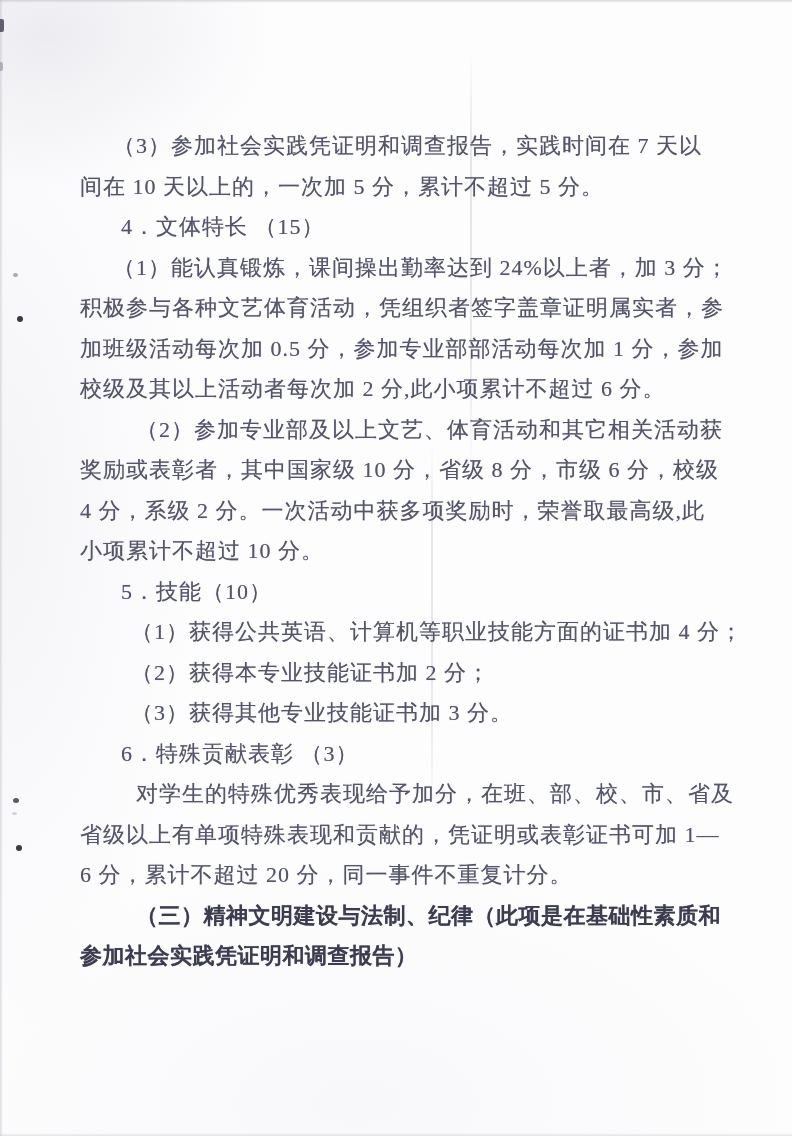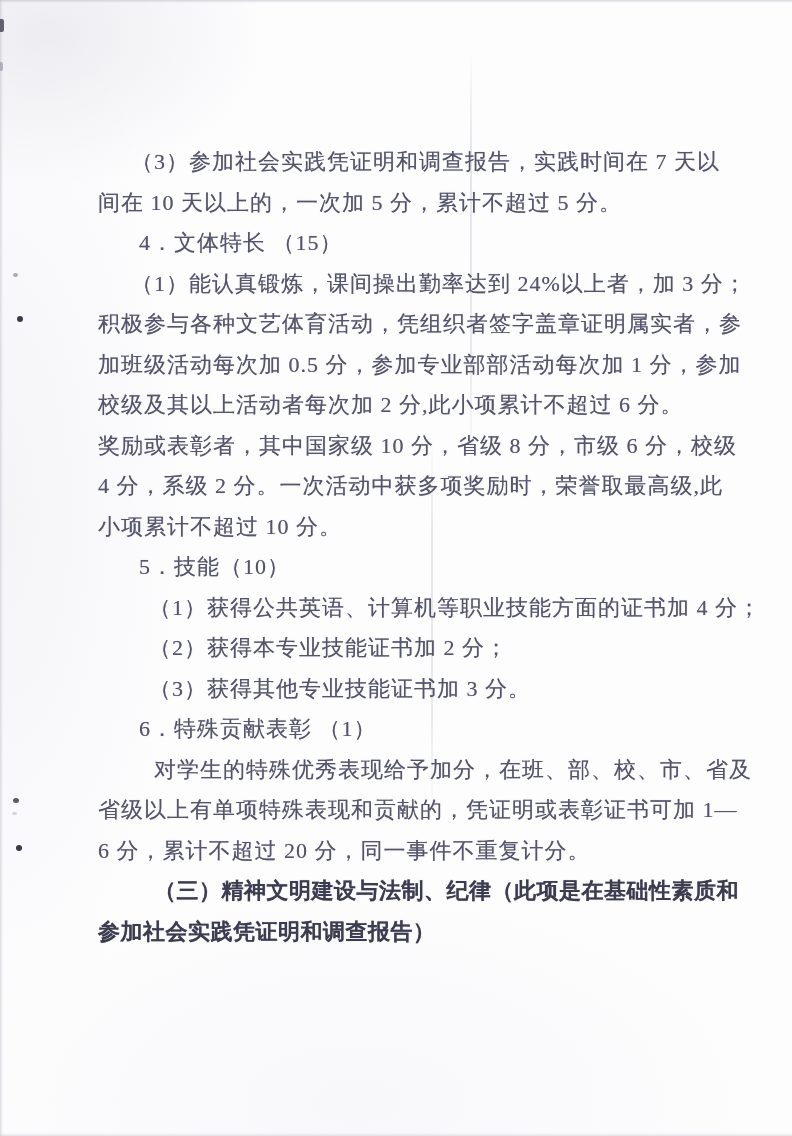--- a/index.html
+++ b/index.html
@@ -39,24 +39,23 @@
   .speck-2 { left: 17px; top: 316px; width: 6px; height: 6px; background: #3a3a46; }
   .speck-3 { left: 13px; top: 798px; width: 6px; height: 5px; background: #4a4a56; opacity: .9; }
   .speck-4 { left: 12px; top: 812px; width: 5px; height: 3px; background: #b8b8c2; opacity: .6; }
   .speck-5 { left: 16px; top: 845px; width: 6px; height: 6px; background: #3a3a46; }
   .edge-mark-1 { position: absolute; left: 0; top: 19px; width: 4px; height: 13px; background: #4a4a58; opacity: .85; border-radius: 0 2px 2px 0; }
   .edge-mark-2 { position: absolute; left: 0; top: 62px; width: 3px; height: 9px;  background: #9090a0; opacity: .60; border-radius: 0 2px 2px 0; }
 
   
   .textblock {
     position: absolute;
-    left: 98px;
+    left: 80px;
     top: 126px;
     width: 640px;
-    margin-top: 16px;
   }
   .line {
     height: 40.5px;
     line-height: 40.5px;
     font-size: 22px;
     letter-spacing: 1px;
     color: #54546a;
     white-space: nowrap;
     text-shadow: 0 0 0.7px rgba(84, 84, 110, 0.55);
   }
@@ -91,27 +90,28 @@
   <div class="edge-mark-2"></div>
 
   <div class="textblock" id="textblock">
       <div class="line in-a">（3）参加社会实践凭证明和调查报告，实践时间在 7 天以</div>
       <div class="line">间在 10 天以上的，一次加 5 分，累计不超过 5 分。</div>
       <div class="line in-b">4．文体特长 （15）</div>
       <div class="line in-a">（1）能认真锻炼，课间操出勤率达到 24%以上者，加 3 分；</div>
       <div class="line">积极参与各种文艺体育活动，凭组织者签字盖章证明属实者，参</div>
       <div class="line">加班级活动每次加 0.5 分，参加专业部部活动每次加 1 分，参加</div>
       <div class="line">校级及其以上活动者每次加 2 分,此小项累计不超过 6 分。</div>
+      <div class="line in-c">（2）参加专业部及以上文艺、体育活动和其它相关活动获</div>
       <div class="line">奖励或表彰者，其中国家级 10 分，省级 8 分，市级 6 分，校级</div>
       <div class="line">4 分，系级 2 分。一次活动中获多项奖励时，荣誉取最高级,此</div>
       <div class="line">小项累计不超过 10 分。</div>
       <div class="line in-b">5．技能（10）</div>
       <div class="line in-d">（1）获得公共英语、计算机等职业技能方面的证书加 4 分；</div>
       <div class="line in-d">（2）获得本专业技能证书加 2 分；</div>
       <div class="line in-d">（3）获得其他专业技能证书加 3 分。</div>
-      <div class="line in-b">6．特殊贡献表彰 （1）</div>
+      <div class="line in-b">6．特殊贡献表彰 （3）</div>
       <div class="line in-c">对学生的特殊优秀表现给予加分，在班、部、校、市、省及</div>
       <div class="line">省级以上有单项特殊表现和贡献的，凭证明或表彰证书可加 1—</div>
       <div class="line">6 分，累计不超过 20 分，同一事件不重复计分。</div>
       <div class="line bold in-c">（三）精神文明建设与法制、纪律（此项是在基础性素质和</div>
       <div class="line bold">参加社会实践凭证明和调查报告）</div>
     </div>
 </div>
 
 </body></html>

